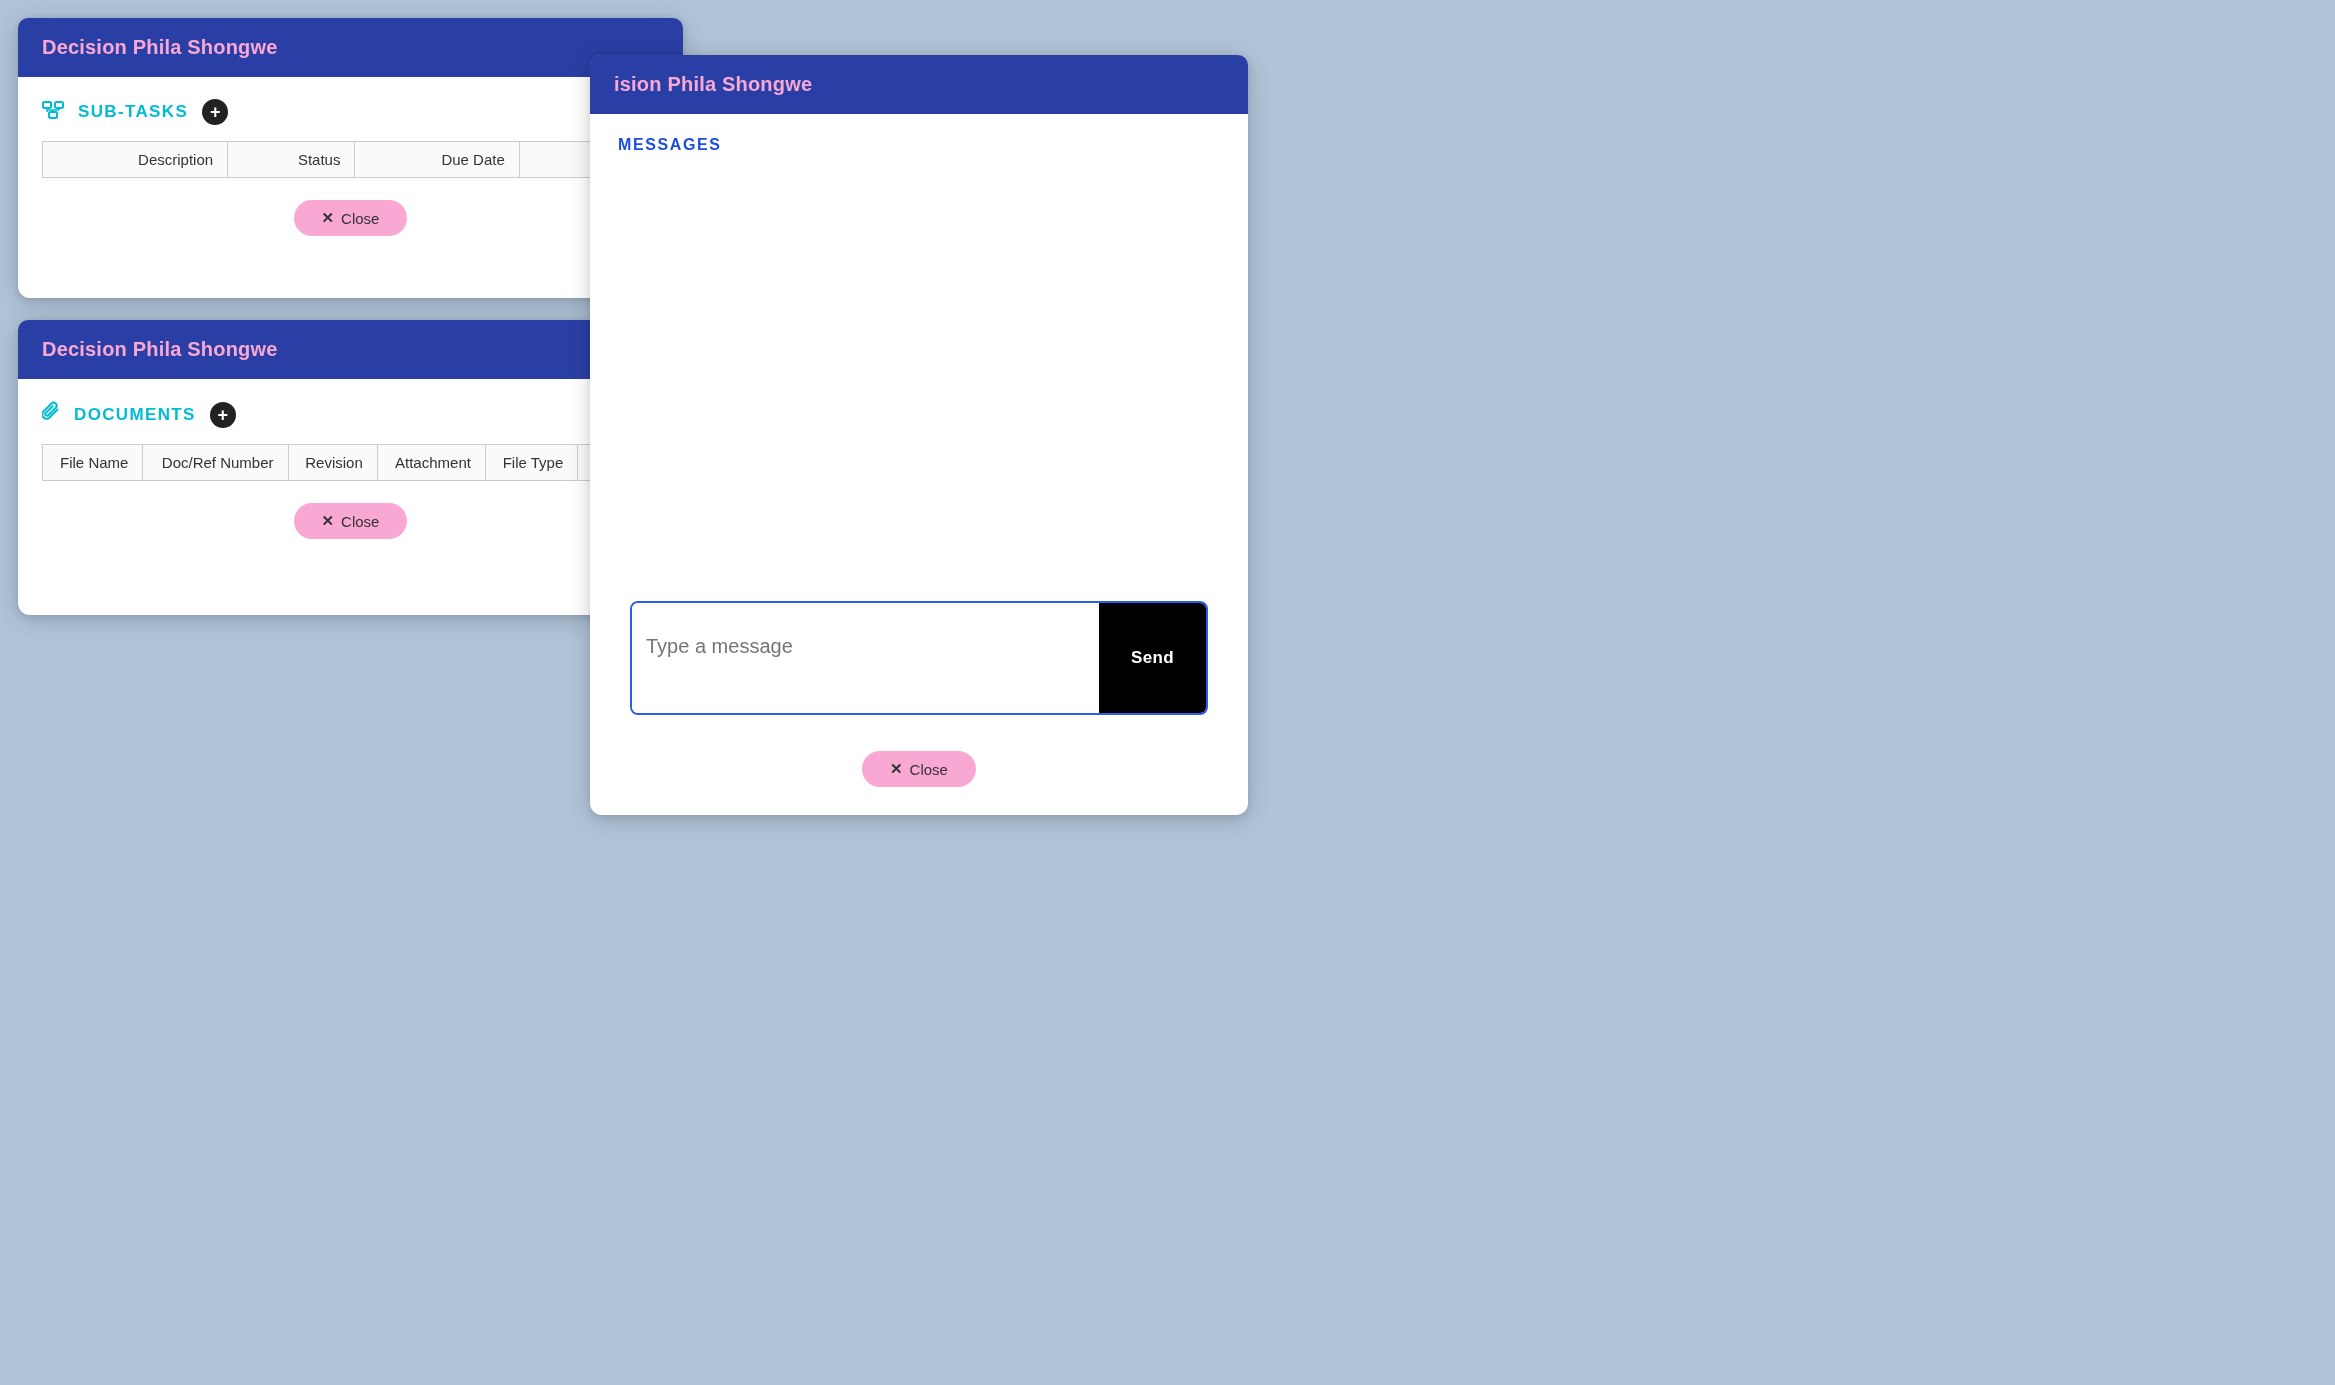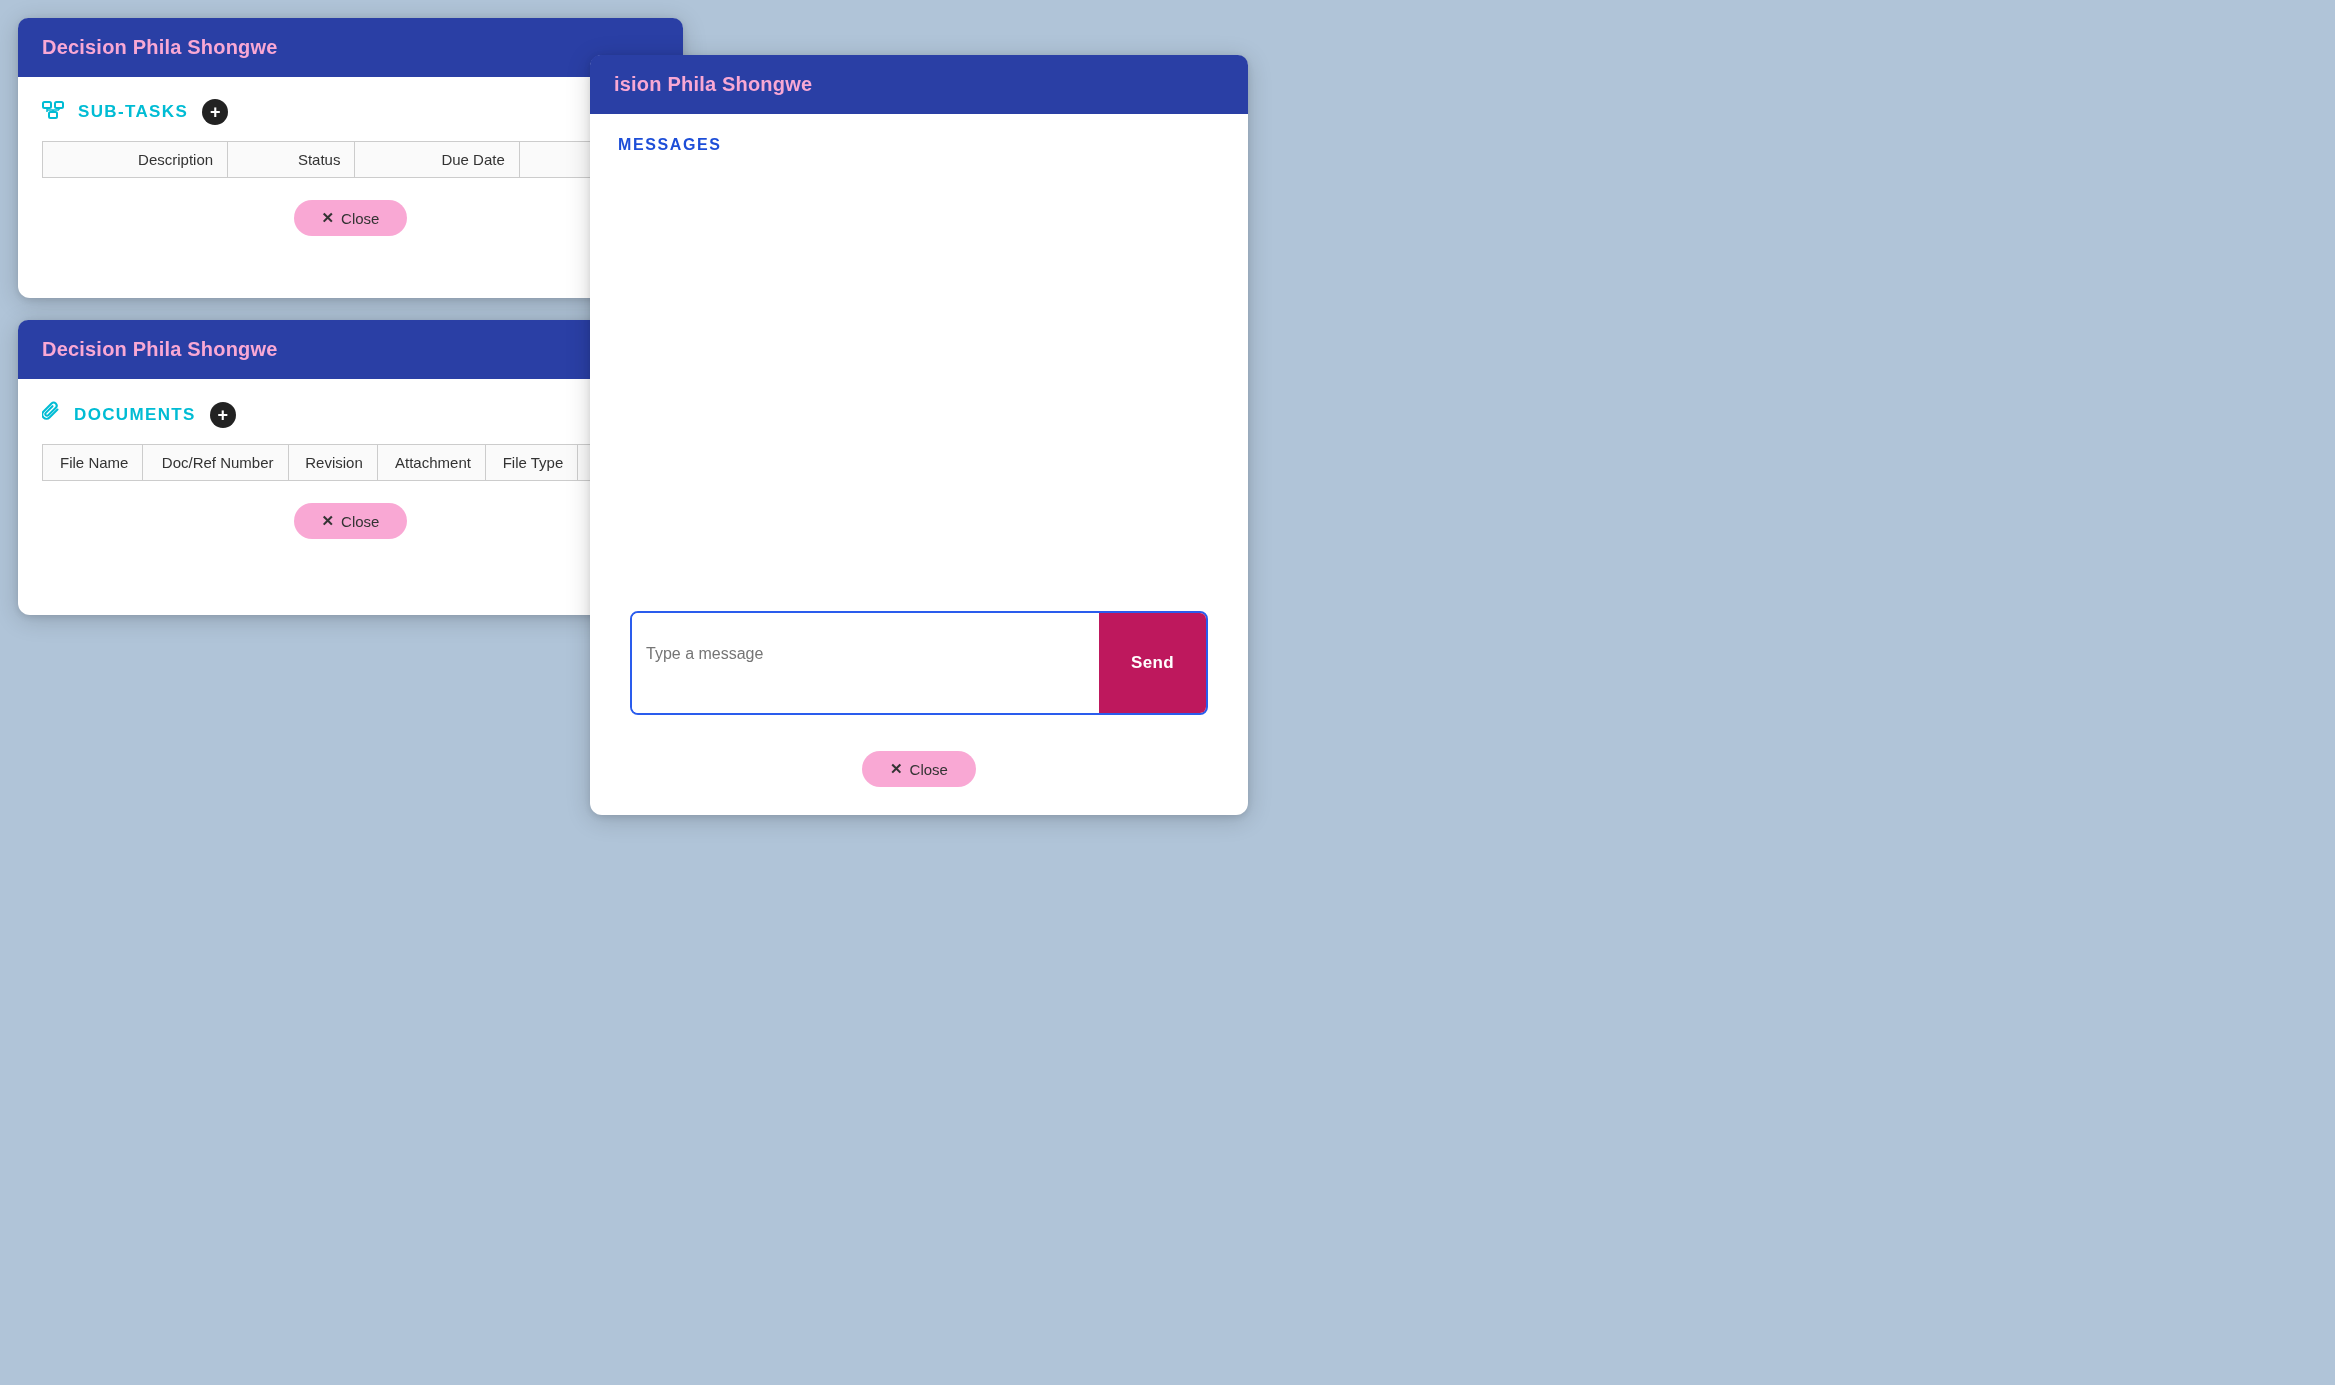--- a/index.html
+++ b/index.html
@@ -156,28 +156,28 @@
       position: absolute;
       bottom: 100px;
       left: 20px;
       right: 20px;
     }
     .message-textarea {
       flex: 1;
       border: none;
       outline: none;
       padding: 32px 14px;
-      font-size: 16px;
+      font-size: 20px;
       color: #aaa;
       resize: none;
       min-height: 80px;
       font-family: inherit;
     }
     .send-btn {
-      background: #be185d;
+      background: #000000;
       color: #fff;
       border: none;
       padding: 0 32px;
       font-size: 17px;
       font-weight: 600;
       cursor: pointer;
       letter-spacing: 0.02em;
     }
   </style>
 </head>

